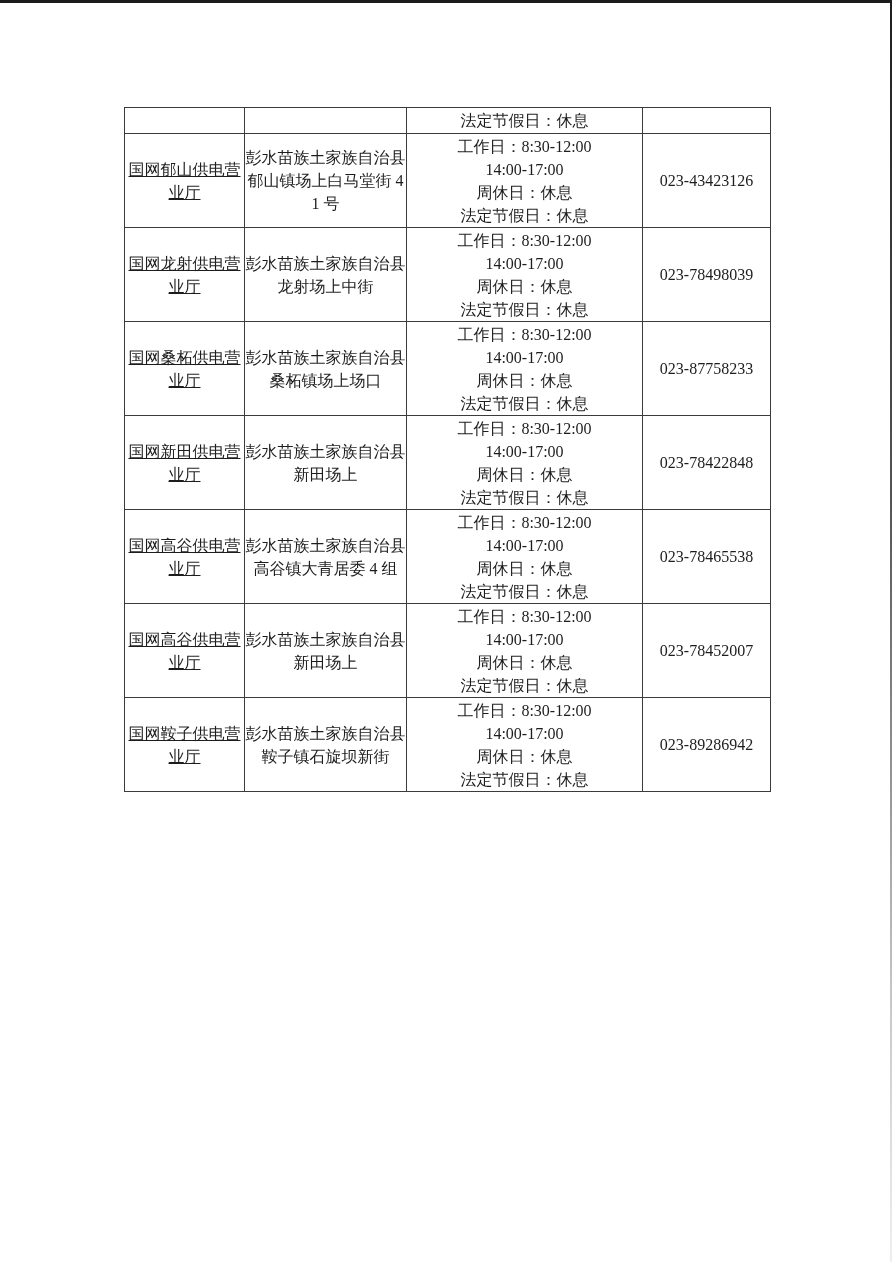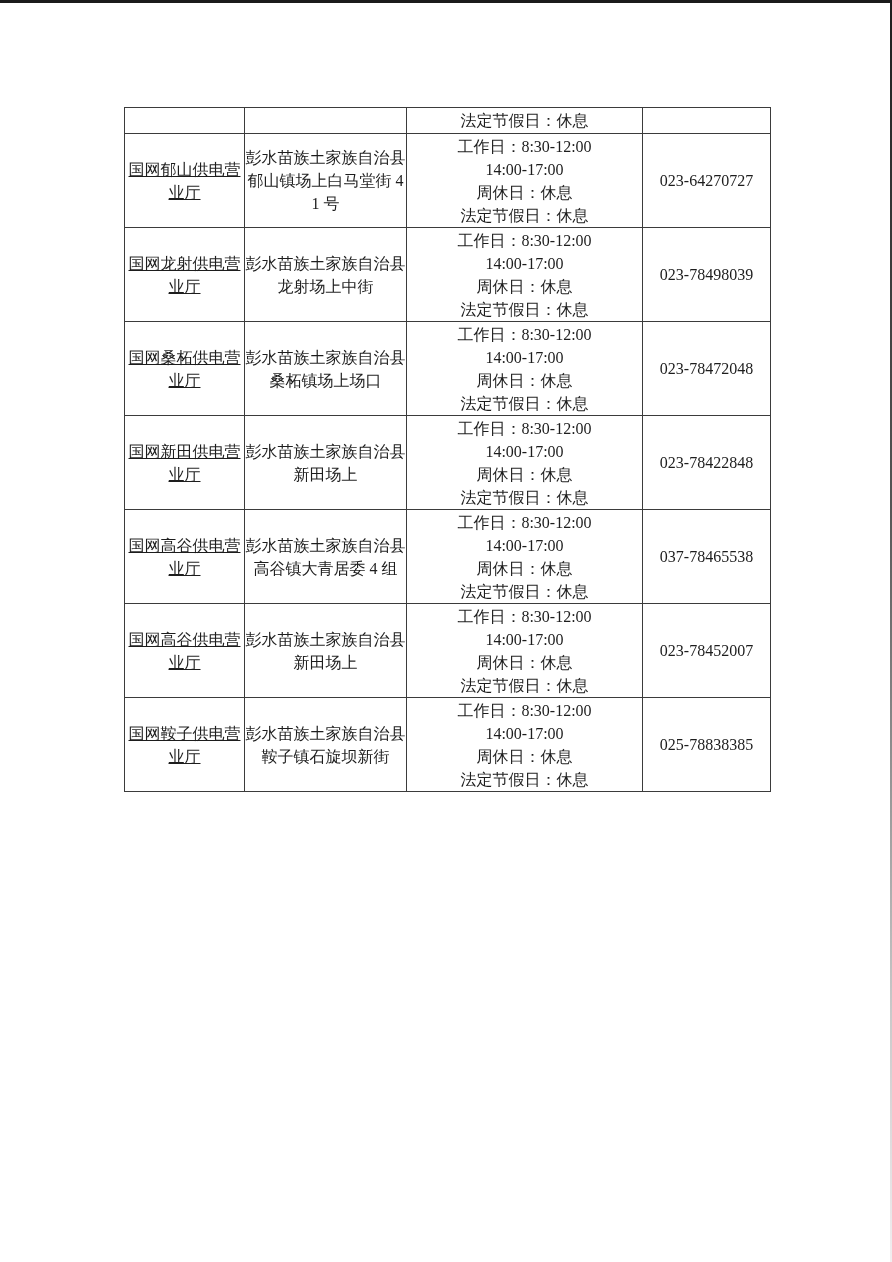--- a/index.html
+++ b/index.html
@@ -73,21 +73,21 @@
     </tr>
   <tr class="office-row">
     <td class="c1">国网郁山供电营业厅</td>
     <td class="c2">彭水苗族土家族自治县郁山镇场上白马堂街 41 号</td>
     <td class="c3">
           <div class="hours-line">工作日：8:30-12:00</div>
           <div class="hours-line">14:00-17:00</div>
           <div class="hours-line">周休日：休息</div>
           <div class="hours-line">法定节假日：休息</div>
         </td>
-    <td class="c4">023-64270727</td>
+    <td class="c4">023-43423126</td>
   </tr>
       <tr class="office-row">
     <td class="c1">国网龙射供电营业厅</td>
     <td class="c2">彭水苗族土家族自治县龙射场上中街</td>
     <td class="c3">
           <div class="hours-line">工作日：8:30-12:00</div>
           <div class="hours-line">14:00-17:00</div>
           <div class="hours-line">周休日：休息</div>
           <div class="hours-line">法定节假日：休息</div>
         </td>
@@ -95,21 +95,21 @@
   </tr>
       <tr class="office-row">
     <td class="c1">国网桑柘供电营业厅</td>
     <td class="c2">彭水苗族土家族自治县桑柘镇场上场口</td>
     <td class="c3">
           <div class="hours-line">工作日：8:30-12:00</div>
           <div class="hours-line">14:00-17:00</div>
           <div class="hours-line">周休日：休息</div>
           <div class="hours-line">法定节假日：休息</div>
         </td>
-    <td class="c4">023-78472048</td>
+    <td class="c4">023-87758233</td>
   </tr>
       <tr class="office-row">
     <td class="c1">国网新田供电营业厅</td>
     <td class="c2">彭水苗族土家族自治县新田场上</td>
     <td class="c3">
           <div class="hours-line">工作日：8:30-12:00</div>
           <div class="hours-line">14:00-17:00</div>
           <div class="hours-line">周休日：休息</div>
           <div class="hours-line">法定节假日：休息</div>
         </td>
@@ -117,21 +117,21 @@
   </tr>
       <tr class="office-row">
     <td class="c1">国网高谷供电营业厅</td>
     <td class="c2">彭水苗族土家族自治县高谷镇大青居委 4 组</td>
     <td class="c3">
           <div class="hours-line">工作日：8:30-12:00</div>
           <div class="hours-line">14:00-17:00</div>
           <div class="hours-line">周休日：休息</div>
           <div class="hours-line">法定节假日：休息</div>
         </td>
-    <td class="c4">037-78465538</td>
+    <td class="c4">023-78465538</td>
   </tr>
       <tr class="office-row">
     <td class="c1">国网高谷供电营业厅</td>
     <td class="c2">彭水苗族土家族自治县新田场上</td>
     <td class="c3">
           <div class="hours-line">工作日：8:30-12:00</div>
           <div class="hours-line">14:00-17:00</div>
           <div class="hours-line">周休日：休息</div>
           <div class="hours-line">法定节假日：休息</div>
         </td>
@@ -139,16 +139,16 @@
   </tr>
       <tr class="office-row">
     <td class="c1">国网鞍子供电营业厅</td>
     <td class="c2">彭水苗族土家族自治县鞍子镇石旋坝新街</td>
     <td class="c3">
           <div class="hours-line">工作日：8:30-12:00</div>
           <div class="hours-line">14:00-17:00</div>
           <div class="hours-line">周休日：休息</div>
           <div class="hours-line">法定节假日：休息</div>
         </td>
-    <td class="c4">025-78838385</td>
+    <td class="c4">023-89286942</td>
   </tr>
     </tbody>
 </table>
 
 </body></html>

